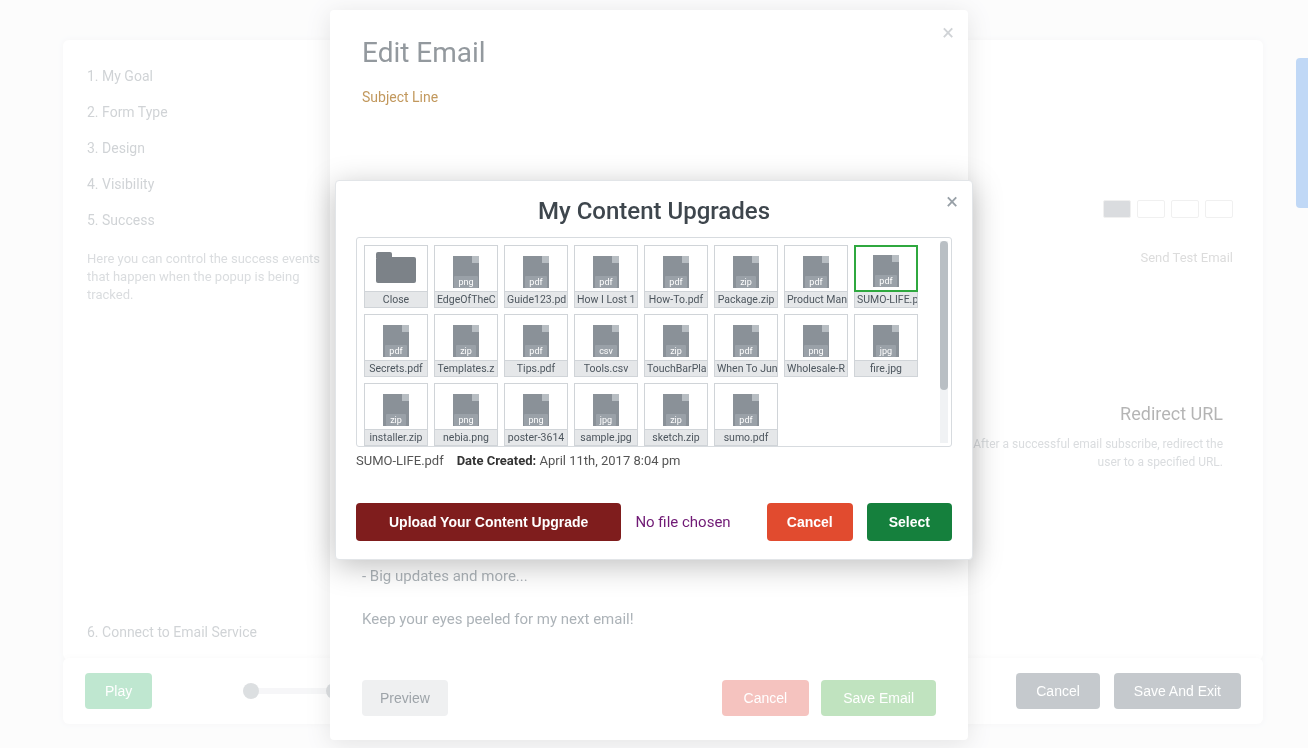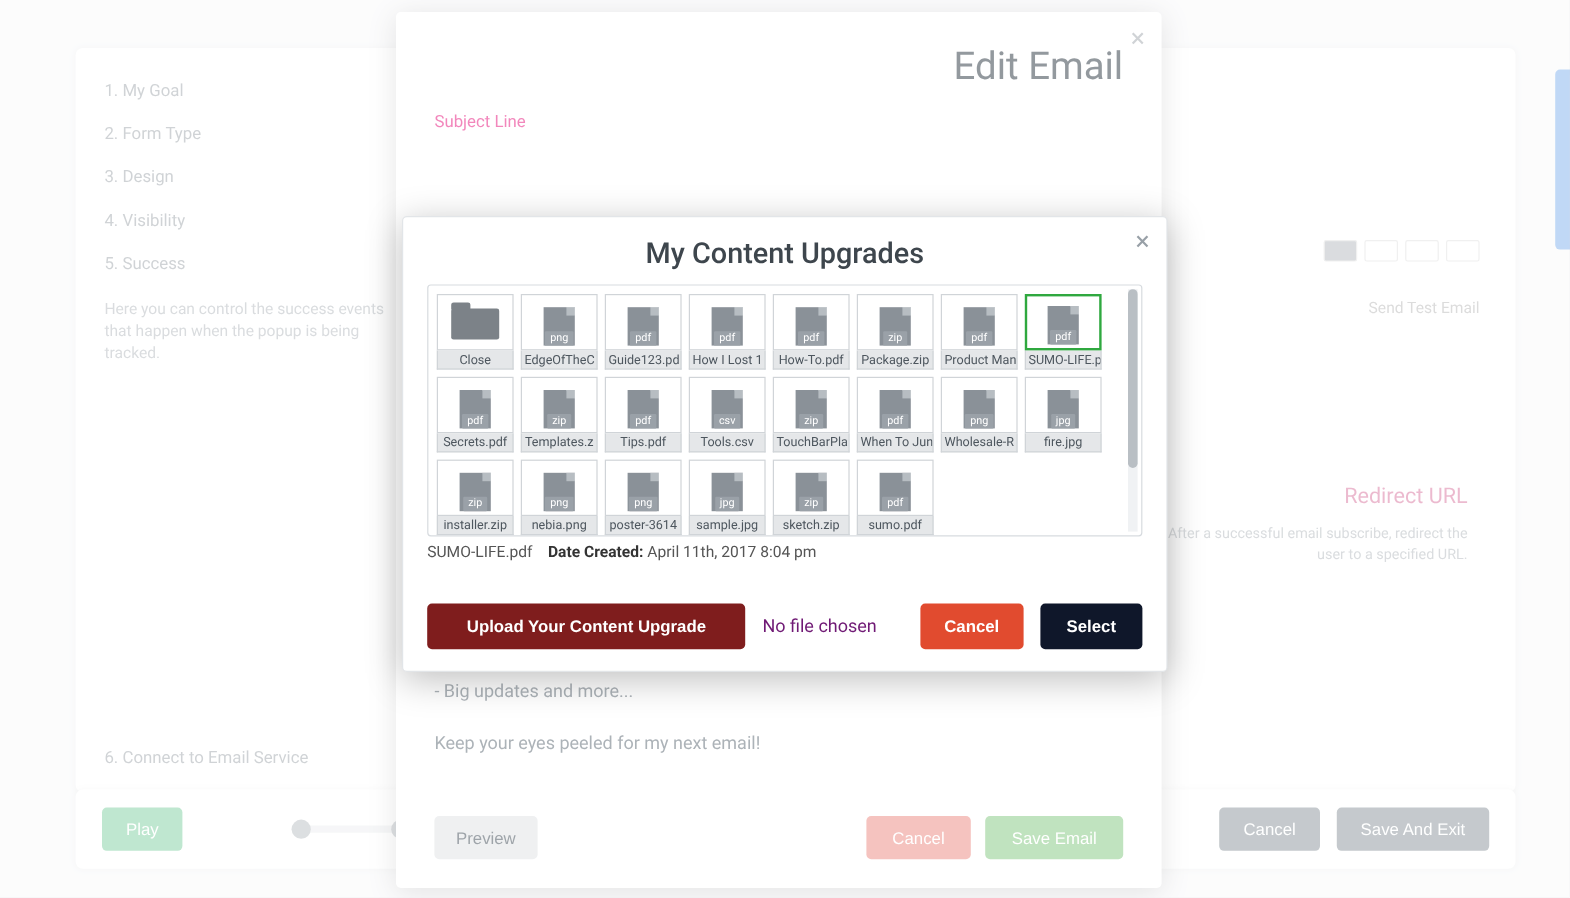--- a/index.html
+++ b/index.html
@@ -5,40 +5,40 @@
   * { box-sizing: border-box; }
   html, body { margin:0; padding:0; font-family: -apple-system, BlinkMacSystemFont, "Segoe UI", Roboto, Helvetica, Arial, sans-serif; background:#f3f4f6; }
   .viewport { position:relative; width:1308px; height:748px; margin:0 auto; overflow:hidden; }
 
   
   .app-card { position:absolute; left:63px; top:40px; width:1200px; height:620px; background:#fff; border-radius:6px; box-shadow:0 0 6px rgba(0,0,0,0.08); padding:18px 24px; }
   .sidebar { width:260px; font-size:14px; color:#606b74; }
   .sidebar .step { padding:10px 0; }
   .hint-text { font-size:13px; color:#808a92; margin-top:12px; line-height:1.4; max-width:240px; }
   .right-snippet { position:absolute; right:40px; top:360px; width:260px; font-size:12px; color:#808a92; line-height:1.5; }
-  .right-title { font-size:18px; color:#be185d; margin-bottom:8px; text-align:right;}
+  .right-title { font-size:18px; color:#000000; margin-bottom:8px; text-align:right;}
   .right-badge { position:absolute; right:30px; top:210px; font-size:13px; color:#888;}
   .pills { position:absolute; right:30px; top:160px; display:flex; gap:6px;}
   .pill { width:28px; height:18px; border:1px solid #ccc; border-radius:2px;}
   .pill.active { background:#808a92; }
 
   .bottom-bar { position:absolute; left:63px; top:658px; width:1200px; height:66px; background:#fff; border-radius:6px; box-shadow:0 0 6px rgba(0,0,0,0.08); display:flex; align-items:center; justify-content:space-between; padding:0 22px; }
   .bottom-bar .left-btn { background:#27ae60; color:#fff; padding:10px 20px; border-radius:4px; font-size:14px; border:none;}
   .bottom-bar .right-btns { display:flex; gap:14px;}
   .bottom-bar .right-btns button { padding:10px 20px; border-radius:4px; font-size:14px; border:none; color:#fff;}
   .btn-cancel-grey { background:#3a4a56; }
   .btn-save-exit  { background:#3a4a56; }
   .progress-track { position:absolute; left:180px; right:330px; height:6px; top:50%; transform:translateY(-50%); background:#e0e3e6; border-radius:3px;}
   .progress-dot { position:absolute; top:-5px; width:16px; height:16px; border-radius:50%; background:#8a939b;}
 
   
   .edit-email-modal { position:absolute; left:330px; top:10px; width:638px; height:730px; background:#fff; border-radius:4px; box-shadow:0 4px 24px rgba(0,0,0,0.15); padding:26px 32px; }
   .edit-email-modal .close-x { position:absolute; right:14px; top:10px; font-size:22px; color:#b7bcc1; cursor:pointer;}
-  .edit-email-title { text-align:right; font-size:32px; color:#5a636b; font-weight:400; margin-bottom:20px;}
-  .field-label { font-size:14px; color:#ec4899; margin-bottom:24px; }
+  .edit-email-title { text-align:left; font-size:28px; color:#5a636b; font-weight:400; margin-bottom:20px;}
+  .field-label { font-size:14px; color:#a16207; margin-bottom:24px; }
   .subject-input { width:100%; padding:10px 12px; font-size:14px; border:1px solid #d7dbdf; border-radius:4px; color:#808a92; margin-bottom:20px;}
   .email-body { position:absolute; bottom:110px; left:32px; right:32px; font-size:15px; color:#808a92; line-height:1.5;}
   .email-actions { position:absolute; bottom:24px; left:32px; right:32px; display:flex; justify-content:space-between; align-items:center;}
   .preview-btn { background:#e6e8ea; color:#6a737b; padding:10px 18px; border:none; border-radius:4px; font-size:14px;}
   .email-actions .right { display:flex; gap:12px;}
   .btn-cancel-red-soft { background:#f0a39d; color:#fff; padding:10px 22px; border:none; border-radius:4px; font-size:14px;}
   .btn-save-green-soft { background:#9fd49d; color:#fff; padding:10px 22px; border:none; border-radius:4px; font-size:14px;}
 
   
   .dim { position:absolute; inset:0; background:rgba(255,255,255,0.55); }
@@ -64,21 +64,21 @@
   .doc-shape:before { content:""; position:absolute; right:0; top:0; border-style:solid; border-width:0 7px 7px 0; border-color:transparent #fff transparent transparent;}
   .doc-shape:after { content:""; position:absolute; right:0; top:0; width:7px; height:7px; background:#b7bdc2;}
 
   .cu-meta { margin:6px 20px 0; font-size:13px; color:#555;}
   .cu-meta .strong { font-weight:700; color:#333;}
   .cu-actions { position:absolute; left:20px; right:20px; bottom:18px; display:flex; align-items:center; gap:14px;}
   .btn-upload { background:#7f1d1d; color:#fff; border:none; padding:11px 33px; border-radius:4px; font-size:14px; font-weight:600;}
   .no-file { font-size:15px; color:#701a75;}
   .spacer { flex:1;}
   .btn-cancel-red { background:#e14b2f; color:#fff; border:none; padding:11px 20px; border-radius:4px; font-size:14px; font-weight:600;}
-  .btn-select-green { background:#0f172a; color:#fff; border:none; padding:11px 22px; border-radius:4px; font-size:14px; font-weight:600;}
+  .btn-select-green { background:#15803d; color:#fff; border:none; padding:11px 22px; border-radius:4px; font-size:14px; font-weight:600;}
 </style>
 </head>
 <body>
 
 <div class="viewport">
 
   <div class="app-card">
     <div class="sidebar" id="wizard-sidebar">
         <div class="step"><span>1.</span> <span>My Goal</span></div>
         <div class="step"><span>2.</span> <span>Form Type</span></div>

